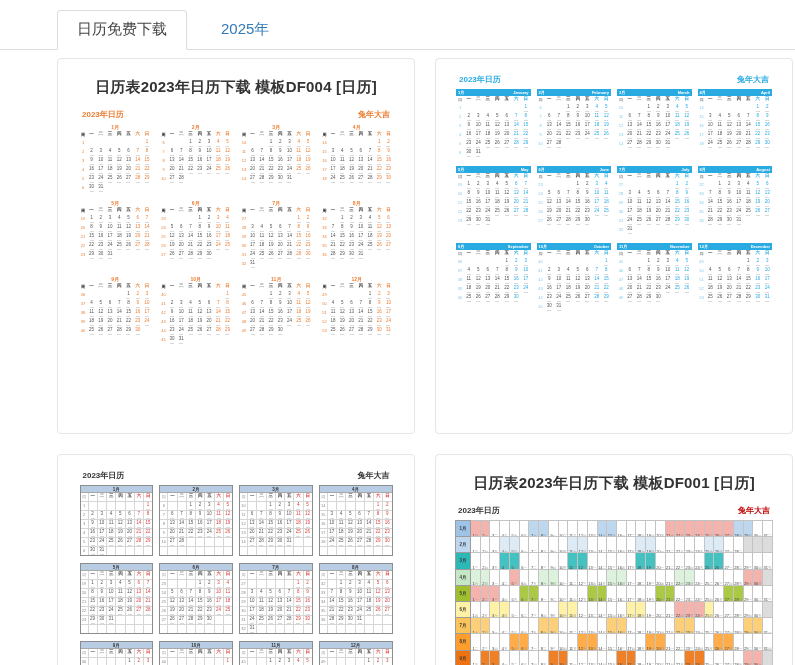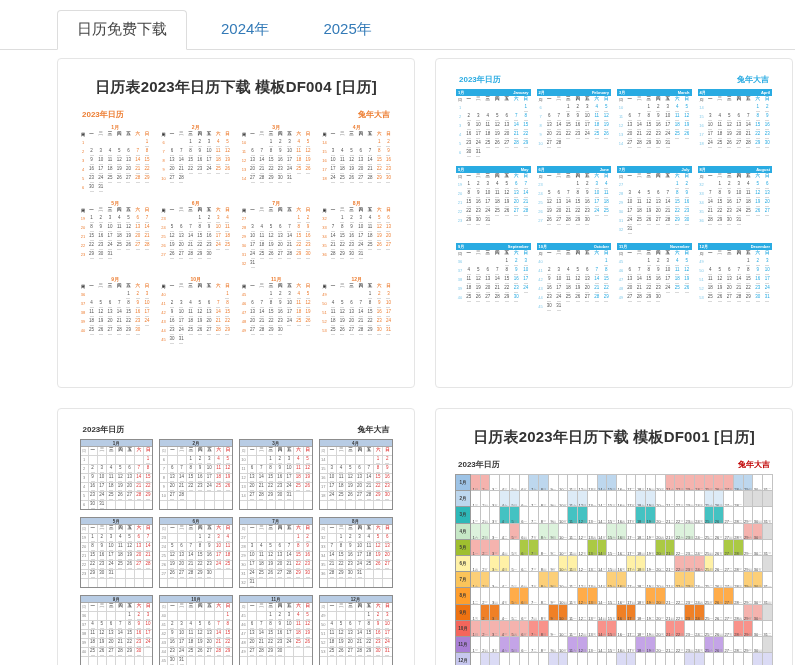--- a/index.html
+++ b/index.html
@@ -8,21 +8,21 @@
 
   
   .tabs { display:flex; gap:14px; padding:10px 0 0 57px; border-bottom:1px solid #ddd; }
   .tab { padding:9px 19px 10px; font-size:15px; color:#337ab7; cursor:pointer;
          border:1px solid transparent; border-radius:4px 4px 0 0; margin-bottom:-1px; white-space:nowrap; }
   .tab.active { background:#fff; color:#444; border-color:#ddd #ddd #fff #ddd; cursor:default; }
 
   
   .grid { margin:8px 2px 0 57px; width:736px; display:grid; grid-template-columns:358px 358px; gap:20px; }
   .card { border:1px solid #e5e5e5; border-radius:4px; background:#fff; padding:15px 10px 10px; text-align:center; }
-  .grid .card:nth-child(-n+2){ height:330px; }
+  .grid .card:nth-child(-n+2){ height:376px; }
   .grid .card:nth-child(n+3){ height:284px; }
   .card-title { font-size:15px; font-weight:600; color:#333; margin:4px 0 12px; letter-spacing:.2px; }
   .cal-body { margin:0 auto; text-align:left; }
 
   
   .cal-head { display:flex; justify-content:space-between; font-size:8px; font-weight:bold; padding:0 3px 4px; }
 
   
   .c4 { width:314px; }
   .g4 { display:grid; grid-template-columns:repeat(4,1fr); gap:7px 8px; }
@@ -68,21 +68,20 @@
   .cell { flex:1; border:1px solid #c3c3c3; border-left:none; margin-bottom:-1px; overflow:hidden;
           text-align:center; padding-top:1.5px; background:#fff; }
   .cell .n { font-size:4px; line-height:1.2; color:#444; }
   .cell .w { font-size:3.5px; line-height:1.2; color:#999; }
 </style>
 </head>
 <body>
 
 <nav class="tabs">
   <div class="tab active">日历免费下载</div>
-  <div class="tab">2024年</div>
   <div class="tab">2025年</div>
 </nav>
 
 <main class="grid">
   <section class="card">
     <h2 class="card-title">日历表2023年日历下载 模板DF004 [日历]</h2>
     <div class="cal-body c4">
         <div class="cal-head">
     <span class="hleft" style="color:#ED7D31">2023年日历</span>
     <span class="hright" style="color:#ED7D31">兔年大吉</span>

